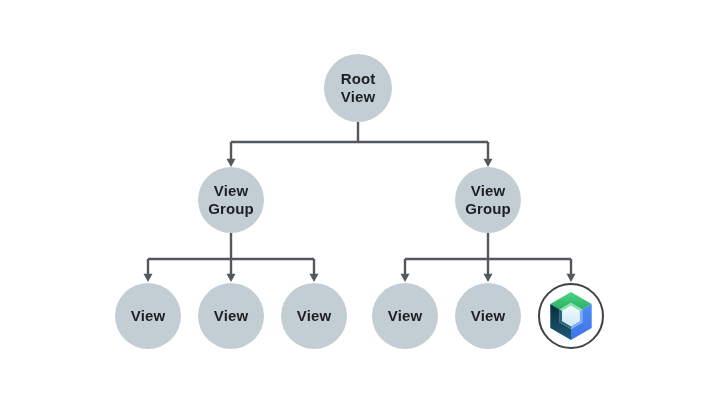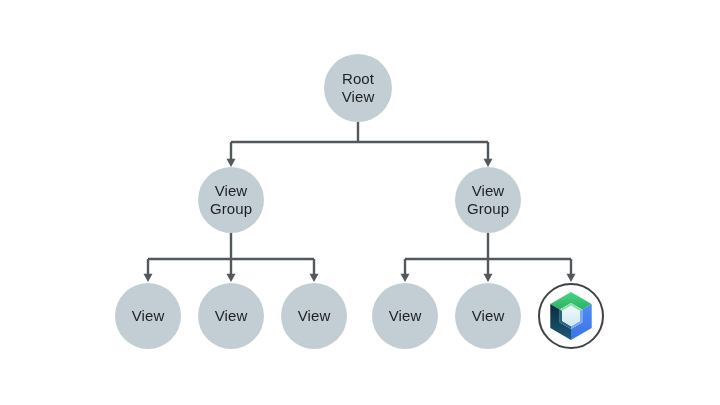--- a/index.html
+++ b/index.html
@@ -7,20 +7,21 @@
     padding: 0;
     background: #ffffff;
     font-family: "Liberation Sans", "DejaVu Sans", sans-serif;
   }
   .canvas {
     position: relative;
     width: 720px;
     height: 405px;
     background: var(--canvas_bg, #ffffff);
     overflow: hidden;
+    font-weight: bold;
   }
   .edges {
     position: absolute;
     left: 0; top: 0;
     width: 720px;
     height: 405px;
   }
   .edges path {
     stroke: var(--line_color);
     stroke-width: 2.4;

